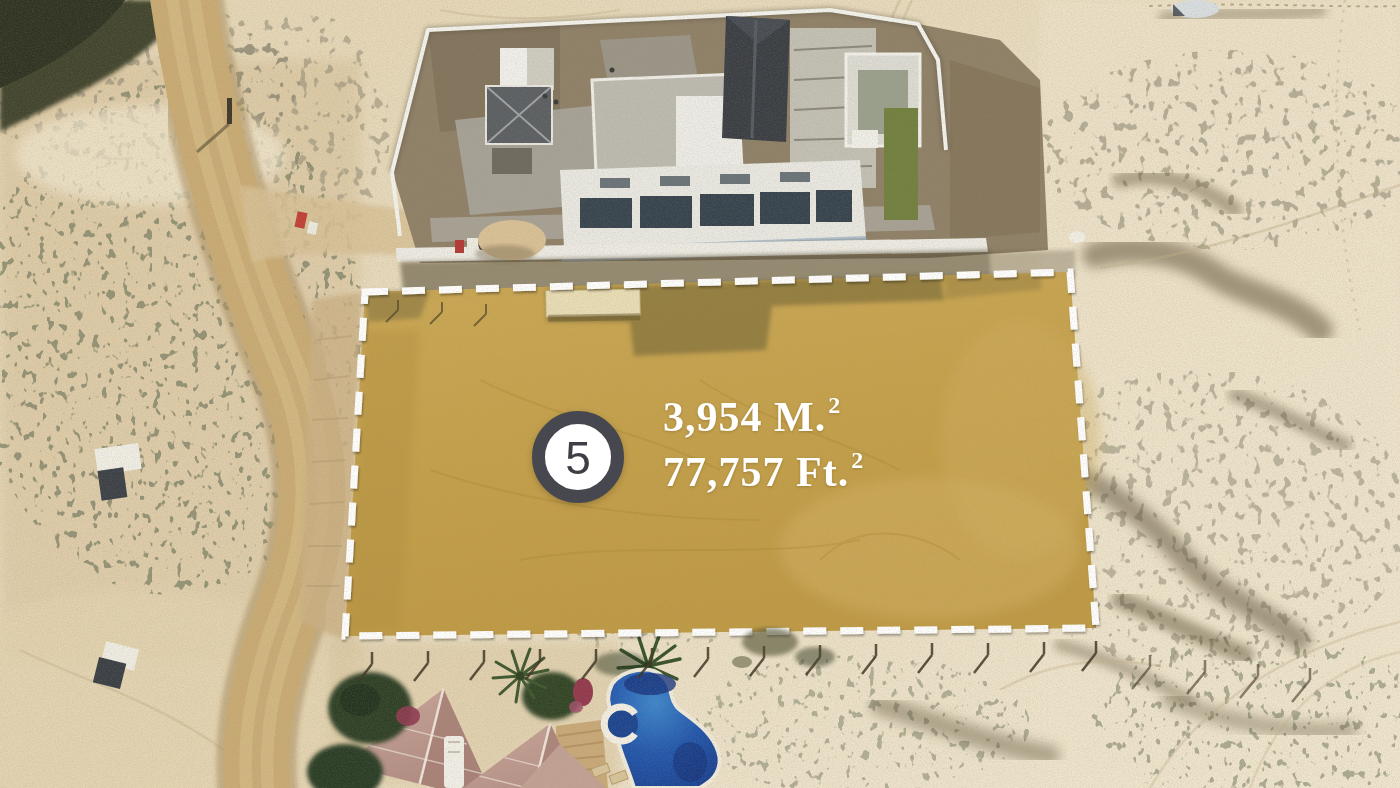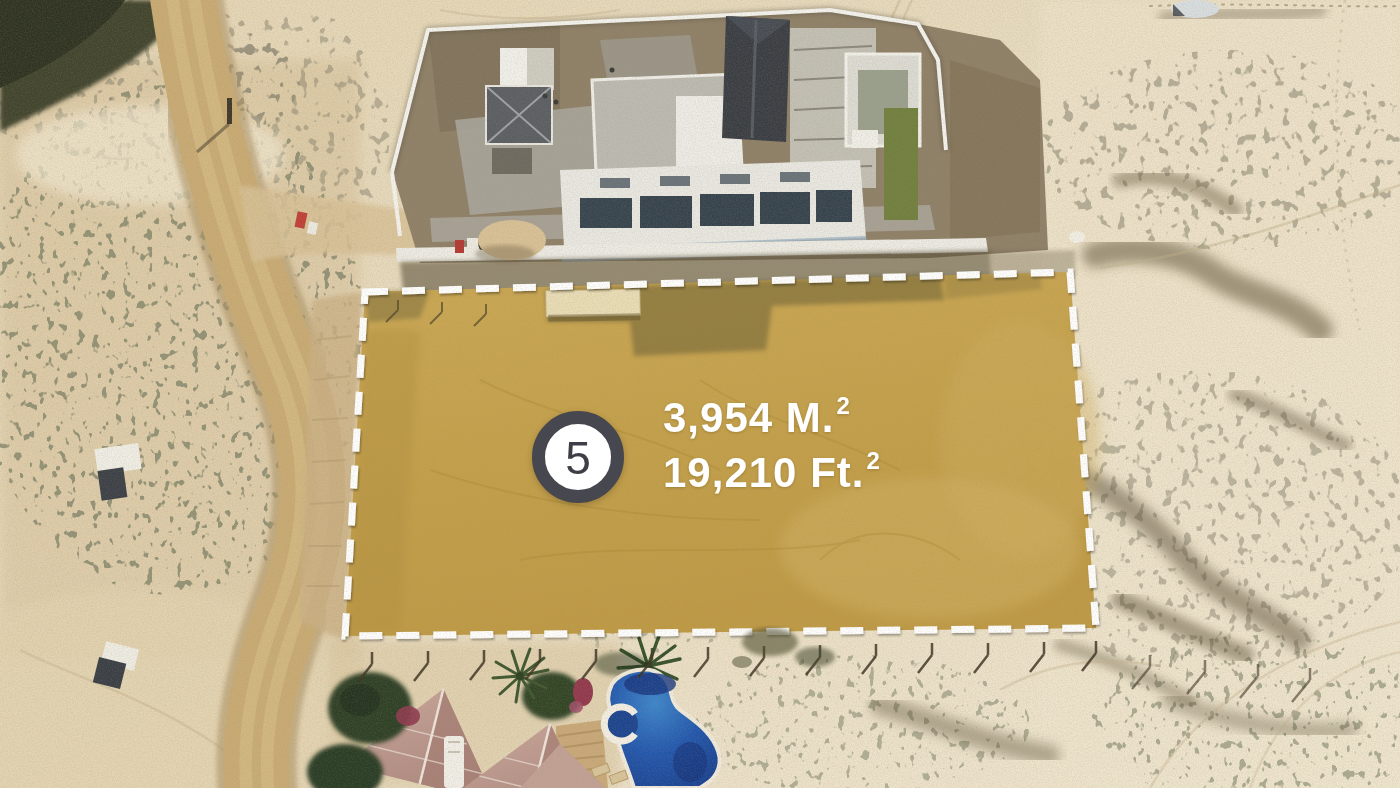--- a/index.html
+++ b/index.html
@@ -24,20 +24,21 @@
     color:var(--badge-text,#3E3E46);
     font-size:46px;font-weight:400;line-height:1;transform:translateY(1px);
   }
   
   .area-labels{
     position:absolute;left:663px;top:390px;
     color:var(--label-text,#FFFFFF);
     font-size:42px;font-weight:700;line-height:55px;letter-spacing:1px;
     text-shadow:0 1px 3px rgba(70,50,10,.28);
     white-space:nowrap;
+    font-family:Liberation Serif, serif;
   }
   .area-labels sup{
     font-size:24px;font-weight:700;position:relative;top:-3px;margin-left:2px;
     vertical-align:super;line-height:0;
   }
 </style>
 </head>
 <body>
 
 <div class="stage">
@@ -389,17 +390,17 @@
 
   <div class="lot-badge">
     <span>5</span>
   </div>
 
   <div class="area-labels">
     <div>
       <span>3,954 M.</span><sup>2</sup>
     </div>
     <div>
-      <span>19,210 Ft.</span><sup>2</sup>
+      <span>77,757 Ft.</span><sup>2</sup>
     </div>
   </div>
 
 </div>
 
 </body></html>

